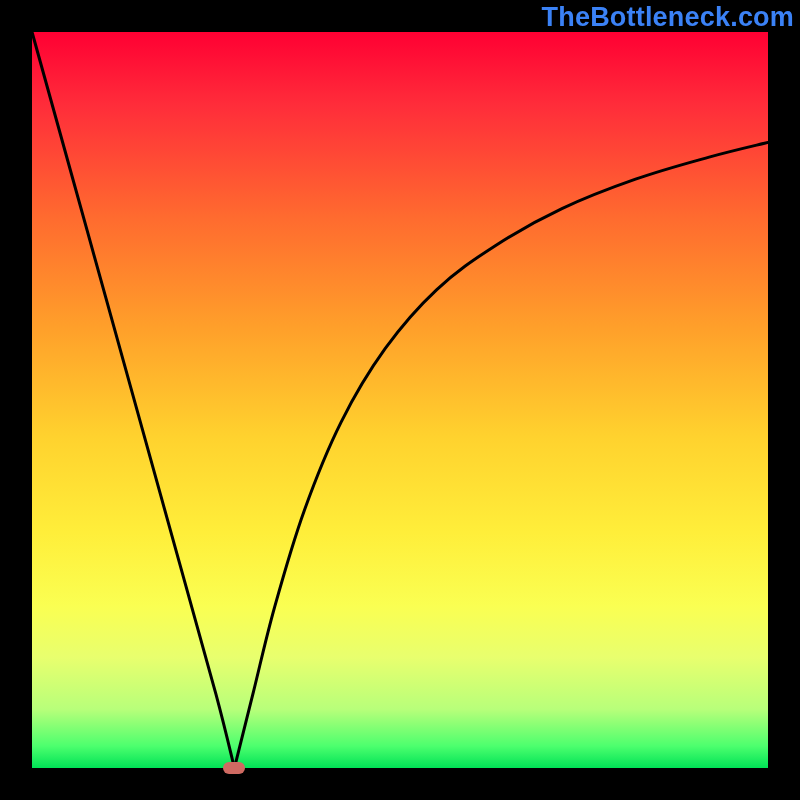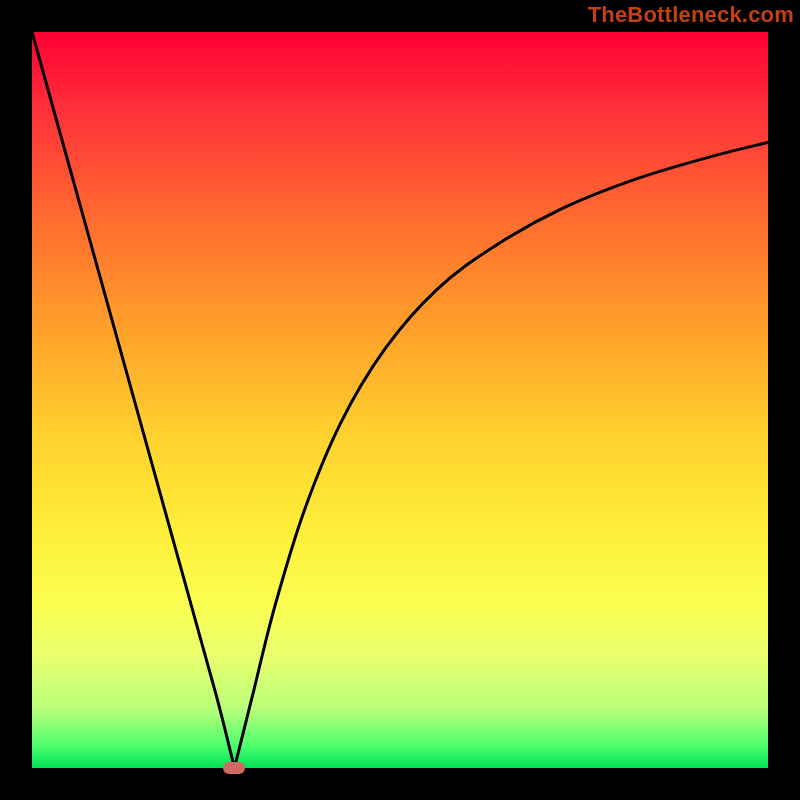--- a/index.html
+++ b/index.html
@@ -28,23 +28,23 @@
       #b8ff7a 92%,
       #4dff6e 97%,
       #00e256 100%
     );
   }
   .watermark {
     position: absolute;
     top: 2px;
     right: 6px;
     font-family: Arial, Helvetica, sans-serif;
-    font-size: 22px;
+    font-size: 27px;
     font-weight: 600;
-    color: #c2410c;
+    color: #3b82f6;
     letter-spacing: 0.2px;
     user-select: none;
   }
   svg.curve {
     position: absolute;
     left: 0; top: 0;
     width: 736px; height: 736px;
     overflow: visible;
   }
   .marker {

